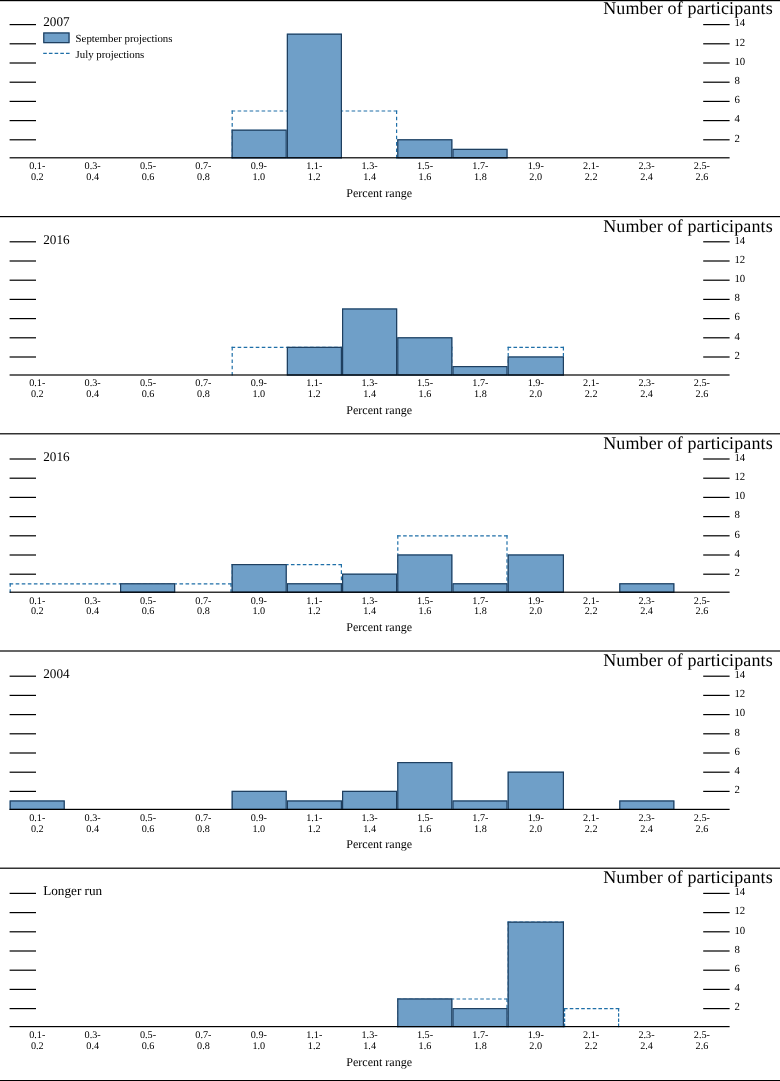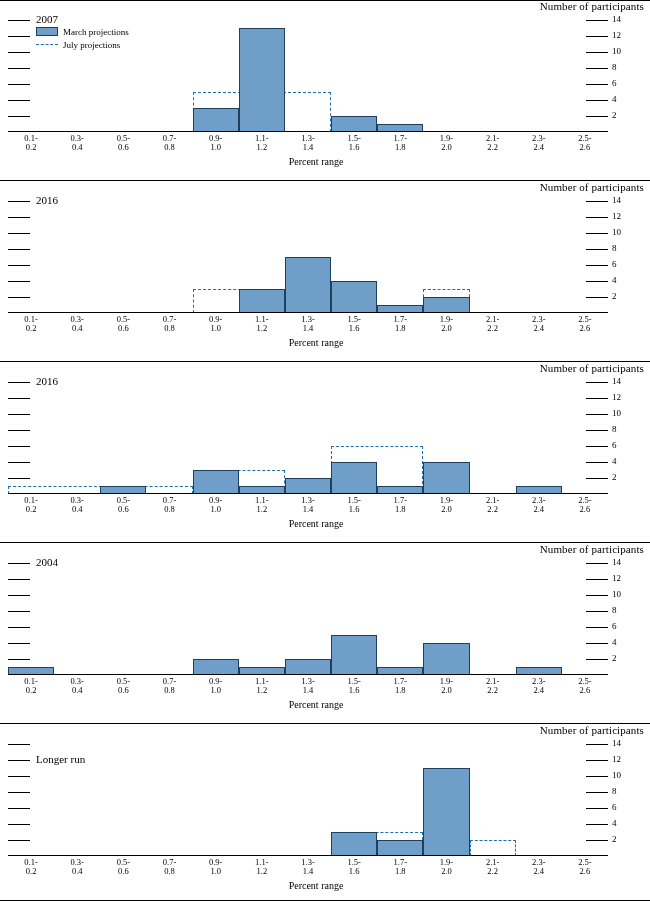--- a/index.html
+++ b/index.html
@@ -8,21 +8,21 @@
     background:#ffffff;
     font-family:"Liberation Serif", serif;
     color:#000;
     overflow:hidden;
   }
   .page{position:relative;width:650px;height:901px;box-sizing:border-box;}
   .panel{position:relative;width:650px;height:180px;box-sizing:border-box;}
   .panel-sep{width:650px;height:0;border-bottom:1px solid #000;}
   .np-label{
     position:absolute;right:6px;top:0px;
-    font-size:11px;letter-spacing:0.1px;white-space:nowrap;
+    font-size:15px;letter-spacing:0.1px;white-space:nowrap;
   }
   .plot{
     position:absolute;left:8px;top:12px;
     width:600px;height:120px;
   }
   .axis-line{
     position:absolute;left:0;bottom:0;width:600px;height:0;border-bottom:1px solid #000;
   }
   .tick{
     position:absolute;height:0;border-bottom:1px solid #000;width:22px;
@@ -106,21 +106,21 @@
           <div class="panel-title" style="top: 1px;">2007</div>
           <div class="dashbox" style="left: 184.615px; width: 138.462px; height: 40px;"></div>
           <div class="bar" style="left: 184.615px; width: 46.1538px; height: 24px;"></div>
           <div class="bar" style="left: 230.769px; width: 46.1538px; height: 104px;"></div>
           <div class="bar" style="left: 323.077px; width: 46.1538px; height: 16px;"></div>
           <div class="bar" style="left: 369.231px; width: 46.1538px; height: 8px;"></div>
           <div class="axis-line"></div>
           <div class="legend" style="top: 14px;">
             <div class="legend-row">
               <span class="legend-swatch"></span>
-              <span class="legend-text">March projections</span>
+              <span class="legend-text">September projections</span>
             </div>
             <div class="legend-row">
               <span class="legend-dash"></span>
               <span class="legend-text">July projections</span>
             </div>
           </div>
         </div>
         <div class="xlabels">
           <div class="xl" style="left: 3.07692px;">
             <span>0.1-</span>
@@ -474,21 +474,21 @@
           <div class="ticklabel" style="top: 50px;">8</div>
           <div class="tick left" style="top: 40px;"></div>
           <div class="tick right" style="top: 40px;"></div>
           <div class="ticklabel" style="top: 34px;">10</div>
           <div class="tick left" style="top: 24px;"></div>
           <div class="tick right" style="top: 24px;"></div>
           <div class="ticklabel" style="top: 18px;">12</div>
           <div class="tick left" style="top: 8px;"></div>
           <div class="tick right" style="top: 8px;"></div>
           <div class="ticklabel" style="top: 2px;">14</div>
-          <div class="panel-title" style="top: 17px;">Longer run</div>
+          <div class="panel-title" style="top: 1px;">Longer run</div>
           <div class="dashbox" style="left: 323.077px; width: 92.3077px; height: 24px;"></div>
           <div class="dashbox" style="left: 415.385px; width: 46.1538px; height: 88px;"></div>
           <div class="dashbox" style="left: 461.538px; width: 46.1538px; height: 16px;"></div>
           <div class="bar" style="left: 323.077px; width: 46.1538px; height: 24px;"></div>
           <div class="bar" style="left: 369.231px; width: 46.1538px; height: 16px;"></div>
           <div class="bar" style="left: 415.385px; width: 46.1538px; height: 88px;"></div>
           <div class="axis-line"></div>
         </div>
         <div class="xlabels">
           <div class="xl" style="left: 3.07692px;">

